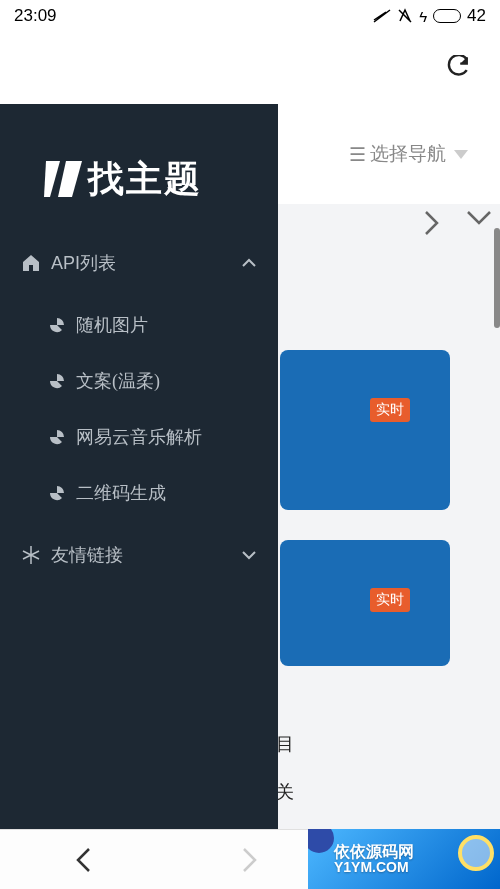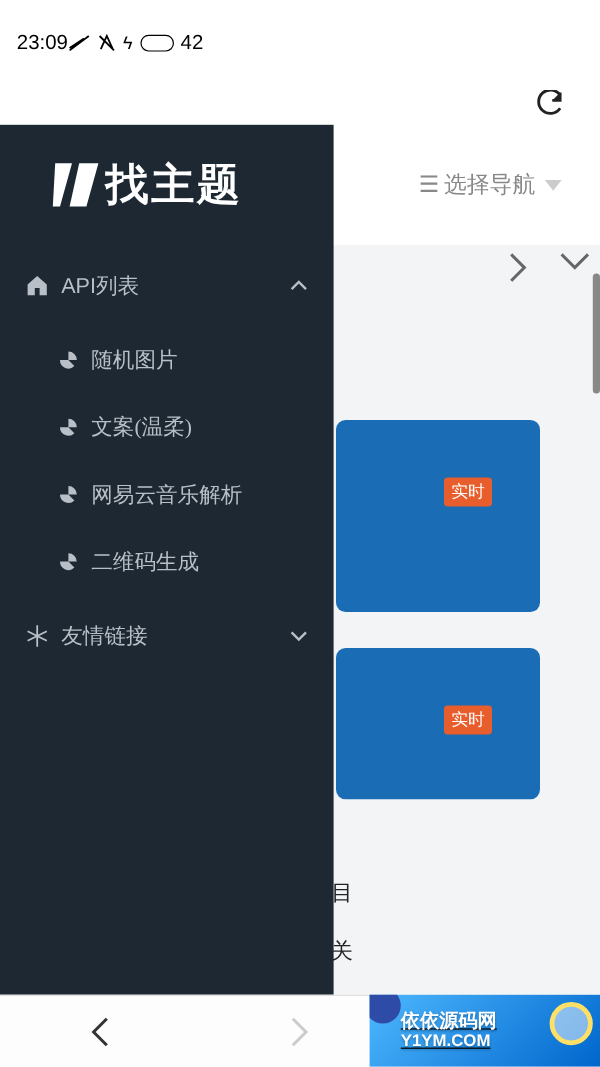--- a/index.html
+++ b/index.html
@@ -10,25 +10,25 @@
   background: #fff;
   position: relative;
   overflow: hidden;
 }
 
 
 .status-bar {
   height: 32px;
   display: flex;
   align-items: center;
+  justify-content: space-between;
   padding: 0 14px;
   background: #fff;
   color: #000;
   font-size: 17px;
-  margin-top: 20px;
 }
 .status-right { display: flex; align-items: center; gap: 6px; }
 .battery-icon { width: 28px; height: 14px; border: 1.5px solid #000; border-radius: 7px; position: relative; }
 
 
 .refresh-row {
   height: 72px;
   display: flex;
   align-items: center;
   justify-content: flex-end;
@@ -131,20 +131,21 @@
   background: #1d2833;
   z-index: 10;
   color: #b8bfc6;
 }
 .sidebar-logo {
   height: 100px;
   display: flex;
   align-items: center;
   padding-left: 40px;
   gap: 0;
+  margin-top: 25px;
 }
 .logo-svg { width: 48px; height: 48px; }
 .logo-text { color: #fff; font-size: 36px; font-weight: 700; letter-spacing: 2px; }
 
 .menu-item {
   height: 68px;
   display: flex;
   align-items: center;
   padding: 0 21px;
   gap: 10px;
@@ -191,21 +192,20 @@
   bottom: 0;
   right: 0;
   width: 192px;
   height: 60px;
   background: linear-gradient(135deg, #4db8ff 0%, #0066cc 100%);
   z-index: 25;
   display: flex;
   align-items: center;
   padding: 16px 6px;
   overflow: hidden;
-  text-decoration: underline;
 }
 .ad-deco {
   position: absolute;
   right: 6px;
   top: 6px;
   width: 36px;
   height: 36px;
   border: 4px solid #ffe066;
   border-radius: 50%;
   background: rgba(255,255,255,0.5);

